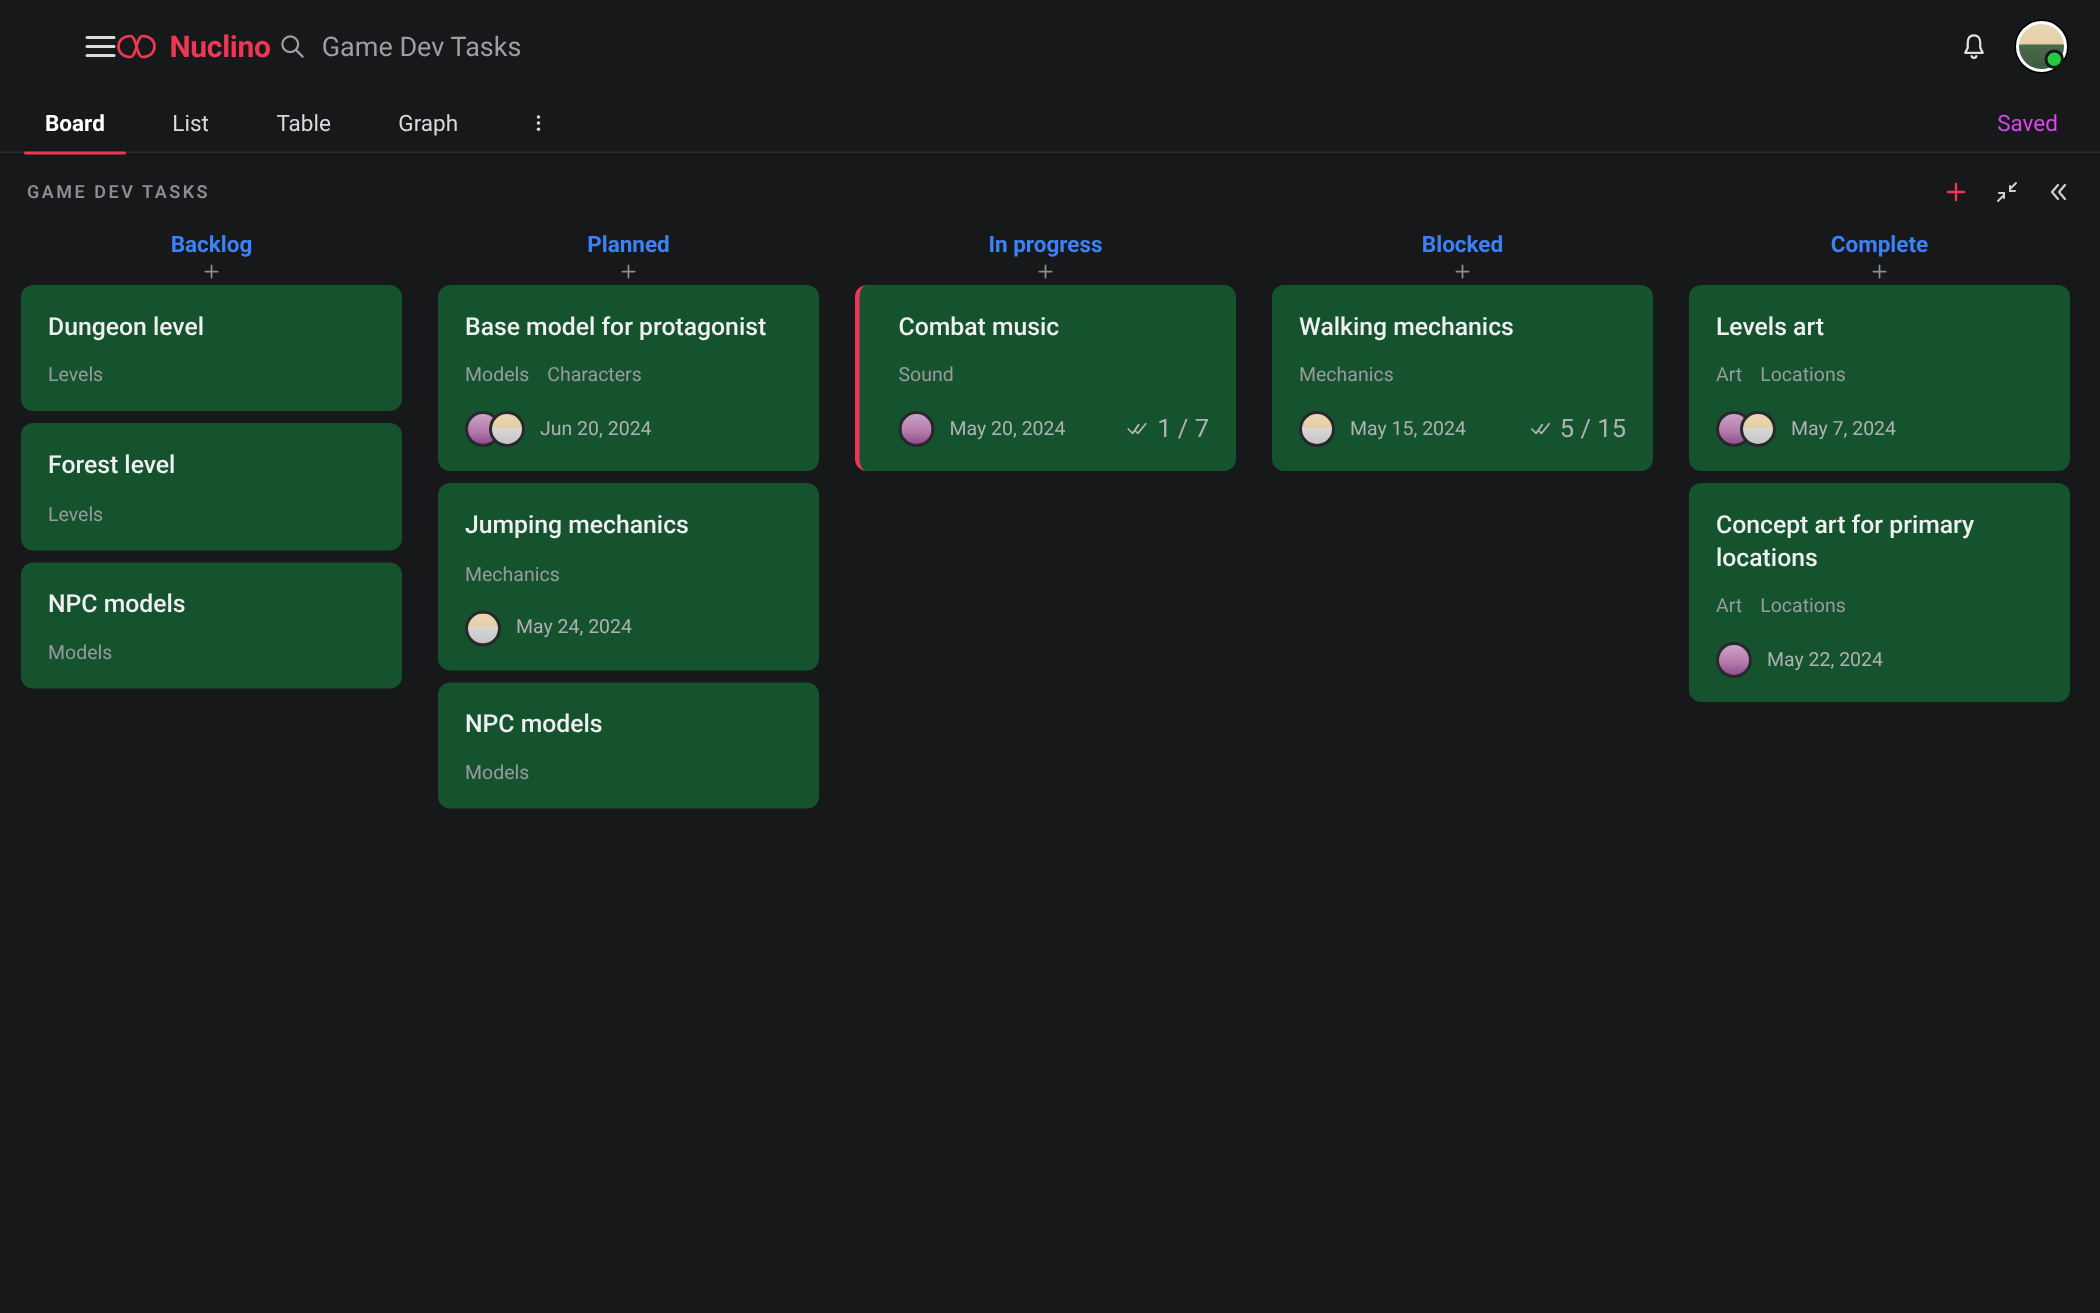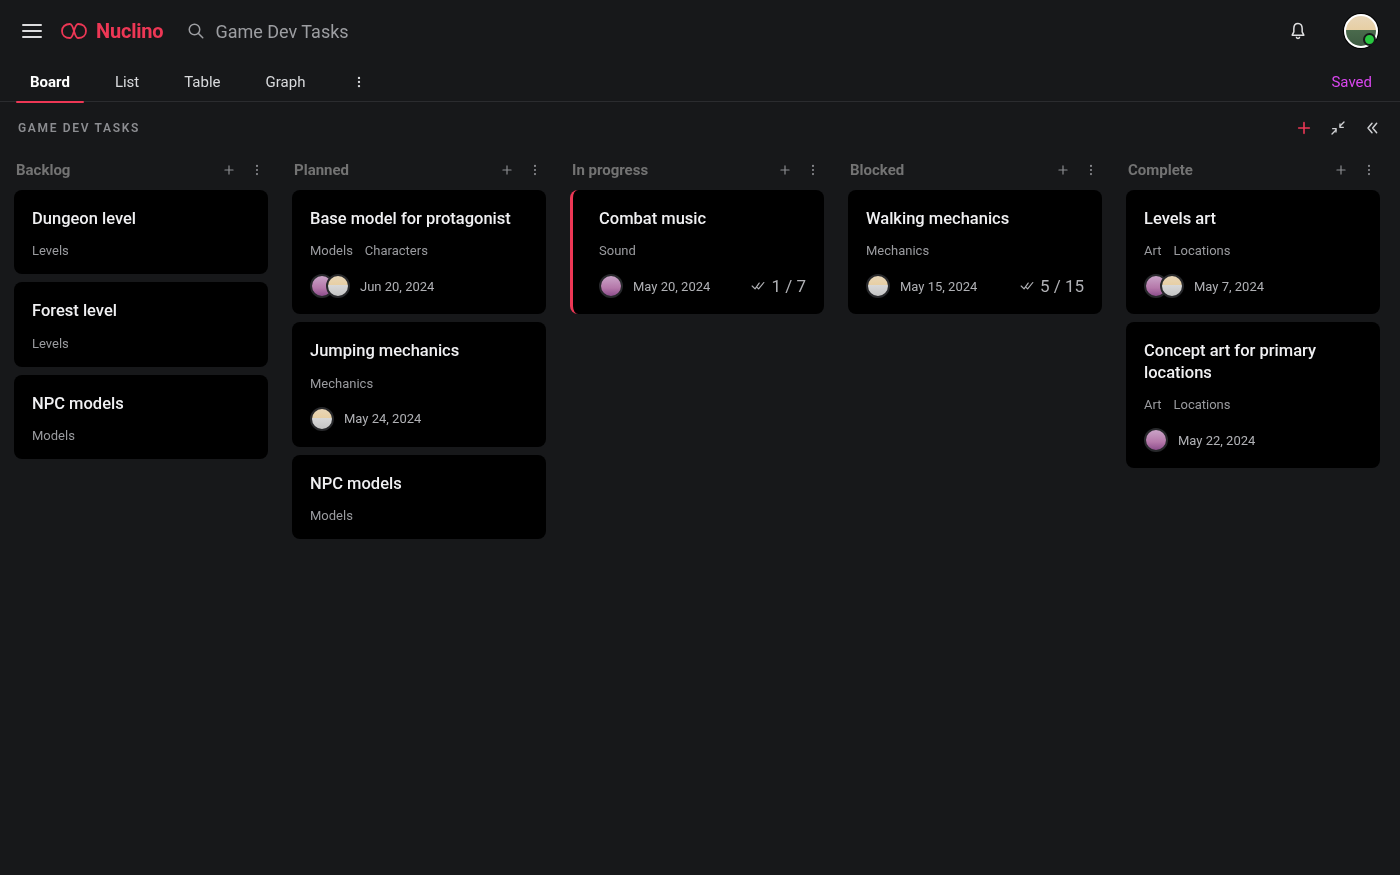--- a/index.html
+++ b/index.html
@@ -10,21 +10,21 @@
   font-family: -apple-system, BlinkMacSystemFont, "Segoe UI", Roboto, Helvetica, Arial, sans-serif;
   font-size: 14px;
   overflow: hidden;
 }
 
 .topbar {
   height: 62px;
   display: flex;
   align-items: center;
   padding: 0 22px 0 22px;
-  gap: 18px;
+  margin-left: 35px;
 }
 .hamburger { width: 20px; height: 14px; display: flex; flex-direction: column; justify-content: space-between; cursor: pointer; }
 .hamburger span { display: block; height: 2px; background: #dcdcde; border-radius: 1px; }
 .brand {
   display: flex; align-items: center; gap: 8px;
   color: #ed3755; font-weight: 700; font-size: 20px; letter-spacing: -0.2px;
   cursor: pointer;
 }
 .brand svg { color: #ed3755; }
 .search-wrap { display: flex; align-items: center; gap: 10px; color: #9d9ea2; font-size: 18px; margin-left: 6px; }
@@ -49,26 +49,26 @@
 
 .subheader { height: 52px; display:flex; align-items:center; padding: 0 18px; }
 .crumb { color:#8c8d91; font-size:12px; letter-spacing: .14em; font-weight:600; }
 .subheader .right { margin-left:auto; display:flex; align-items:center; gap: 18px; padding-right: 2px; }
 .icon-red { color:#ed3755; cursor:pointer; }
 .icon-grey { color:#cfd0d3; cursor:pointer; }
 
 
 .board { display:flex; gap: 24px; padding: 0 14px 14px 14px; align-items:flex-start; }
 .column { width: 254px; flex: 0 0 254px; display:flex; flex-direction:column; }
-.col-head { display:flex; align-items:center; height: 36px; padding: 0 2px 4px 2px; color:#737373; font-weight:700; font-size:15px; }
+.col-head { display:flex; align-items:center; height: 36px; padding: 0 2px 4px 2px; color:#3b82f6; font-weight:700; font-size:15px;flex-direction:column; }
 .col-head .sp { flex:1; }
 .col-head .icon-sm { color:#8c8d91; cursor:pointer; padding:2px; }
 .cards { display:flex; flex-direction:column; gap: 8px; }
 
-.card { background:#000000; border-radius:8px; padding: 18px 18px 16px 18px; cursor:pointer; position:relative; }
+.card { background:#14532d; border-radius:8px; padding: 18px 18px 16px 18px; cursor:pointer; position:relative; }
 .card.accent { border-left: 3px solid #ed3755; padding-left: 26px; }
 .card-title { font-size:16.5px; font-weight:500; color:#f0f0f2; margin-bottom: 14px; line-height:1.3; }
 .tags { display:flex; gap: 12px; color:#9a9b9f; font-size:13px; margin-bottom: 0; }
 .tag { }
 .meta { display:flex; align-items:center; margin-top: 16px; gap: 10px; }
 .avatars { display:flex; }
 .avatar-sm { width:24px; height:24px; border-radius:50%; border:2px solid #27282b; margin-left:-8px; }
 .avatar-sm:first-child { margin-left:0; }
 .av-f { background: linear-gradient(180deg,#caa4c8 0%, #b578aa 60%, #8d4e8c 100%); }
 .av-m { background: linear-gradient(180deg,#e8d6b8 0%,#e7cfa4 45%,#d8d8d8 46%,#c4c4c4 100%); }

